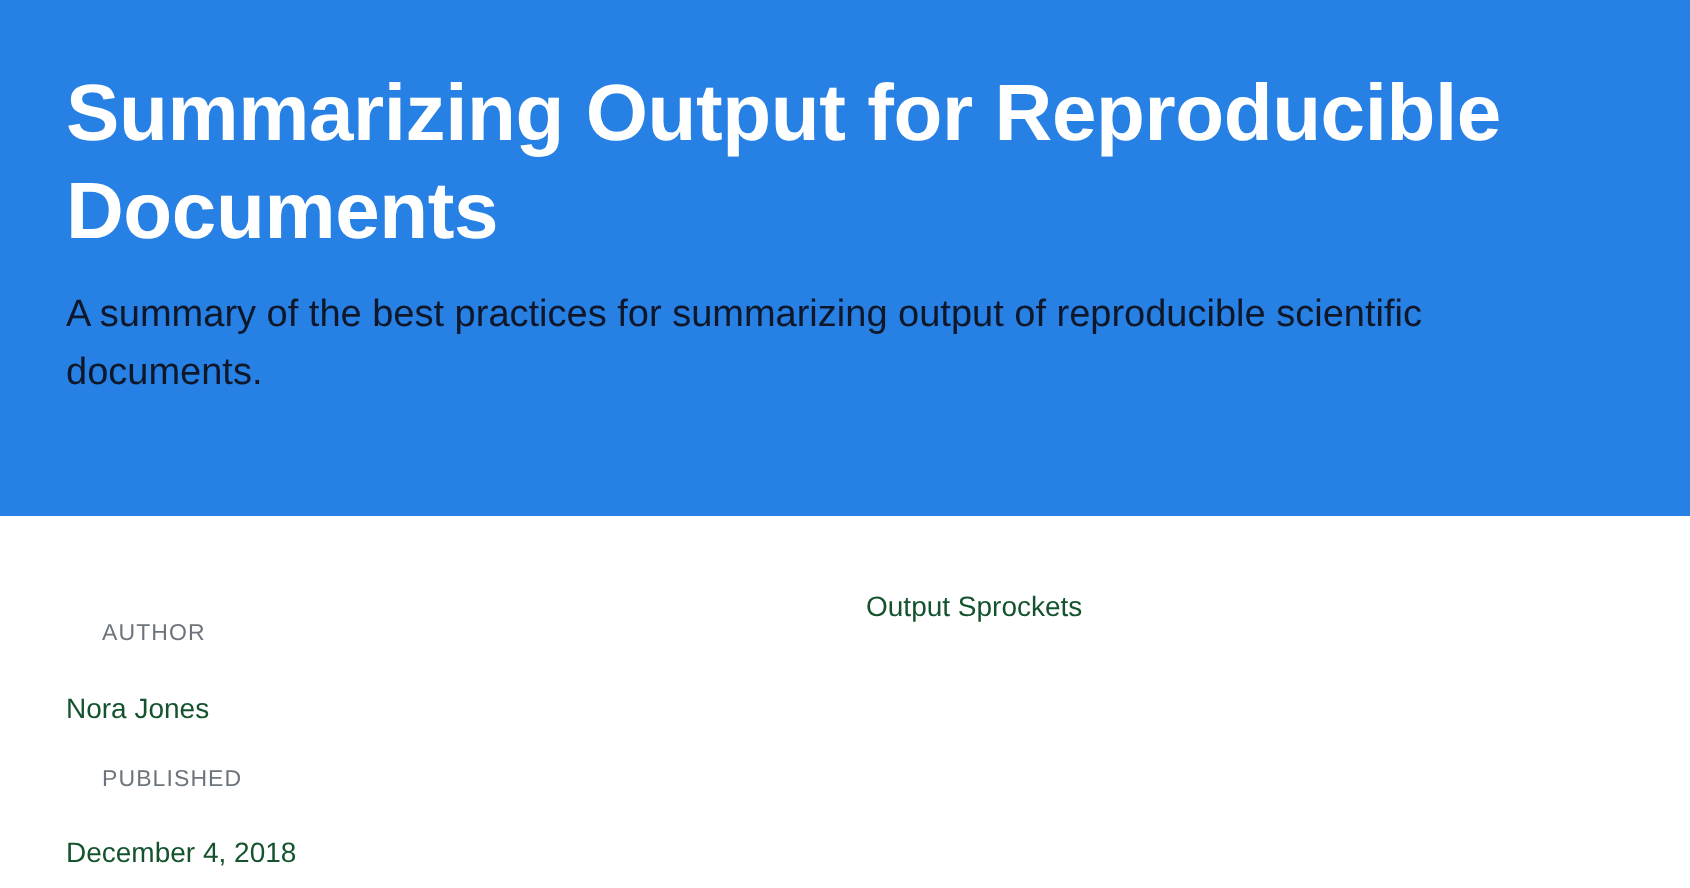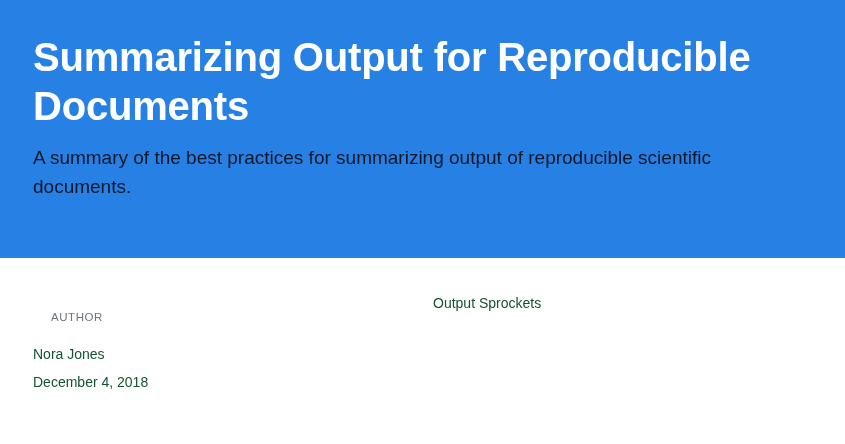--- a/index.html
+++ b/index.html
@@ -113,20 +113,21 @@
     <h1 class="doc-title">Summarizing Output for Reproducible Documents</h1>
     <p class="doc-subtitle">A summary of the best practices for summarizing output of reproducible scientific documents.</p>
   </header>
 
   <section class="meta-area">
     <div class="meta-grid">
 
       <div class="meta-col meta-col-author">
         <span class="meta-label">AUTHOR</span>
         <span class="meta-value">Nora Jones</span>
+        <span class="meta-label">PUBLISHED</span>
         <span class="meta-value">December 4, 2018</span>
       </div>
 
       <div class="meta-col meta-col-affiliation">
         <span class="meta-value">Output Sprockets</span>
       </div>
 
     </div>
   </section>
 

